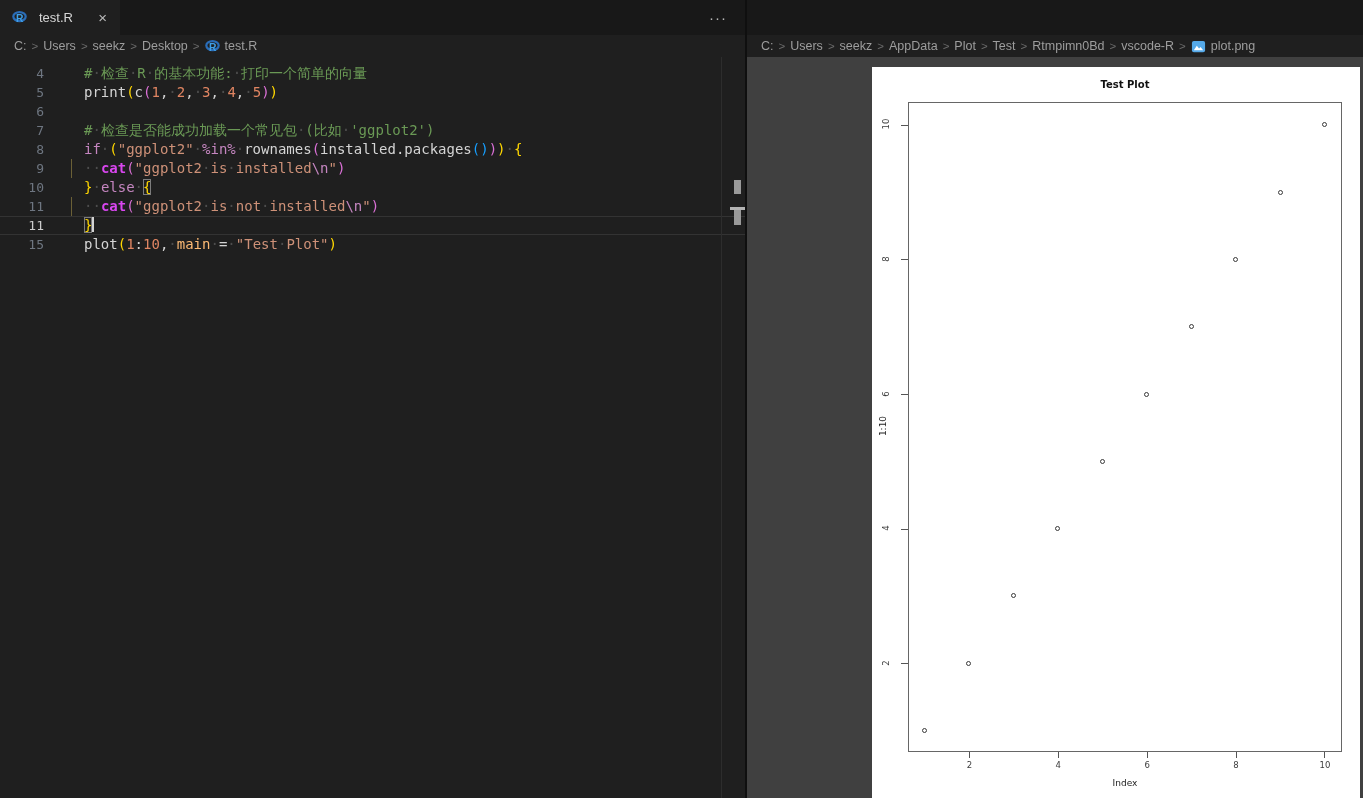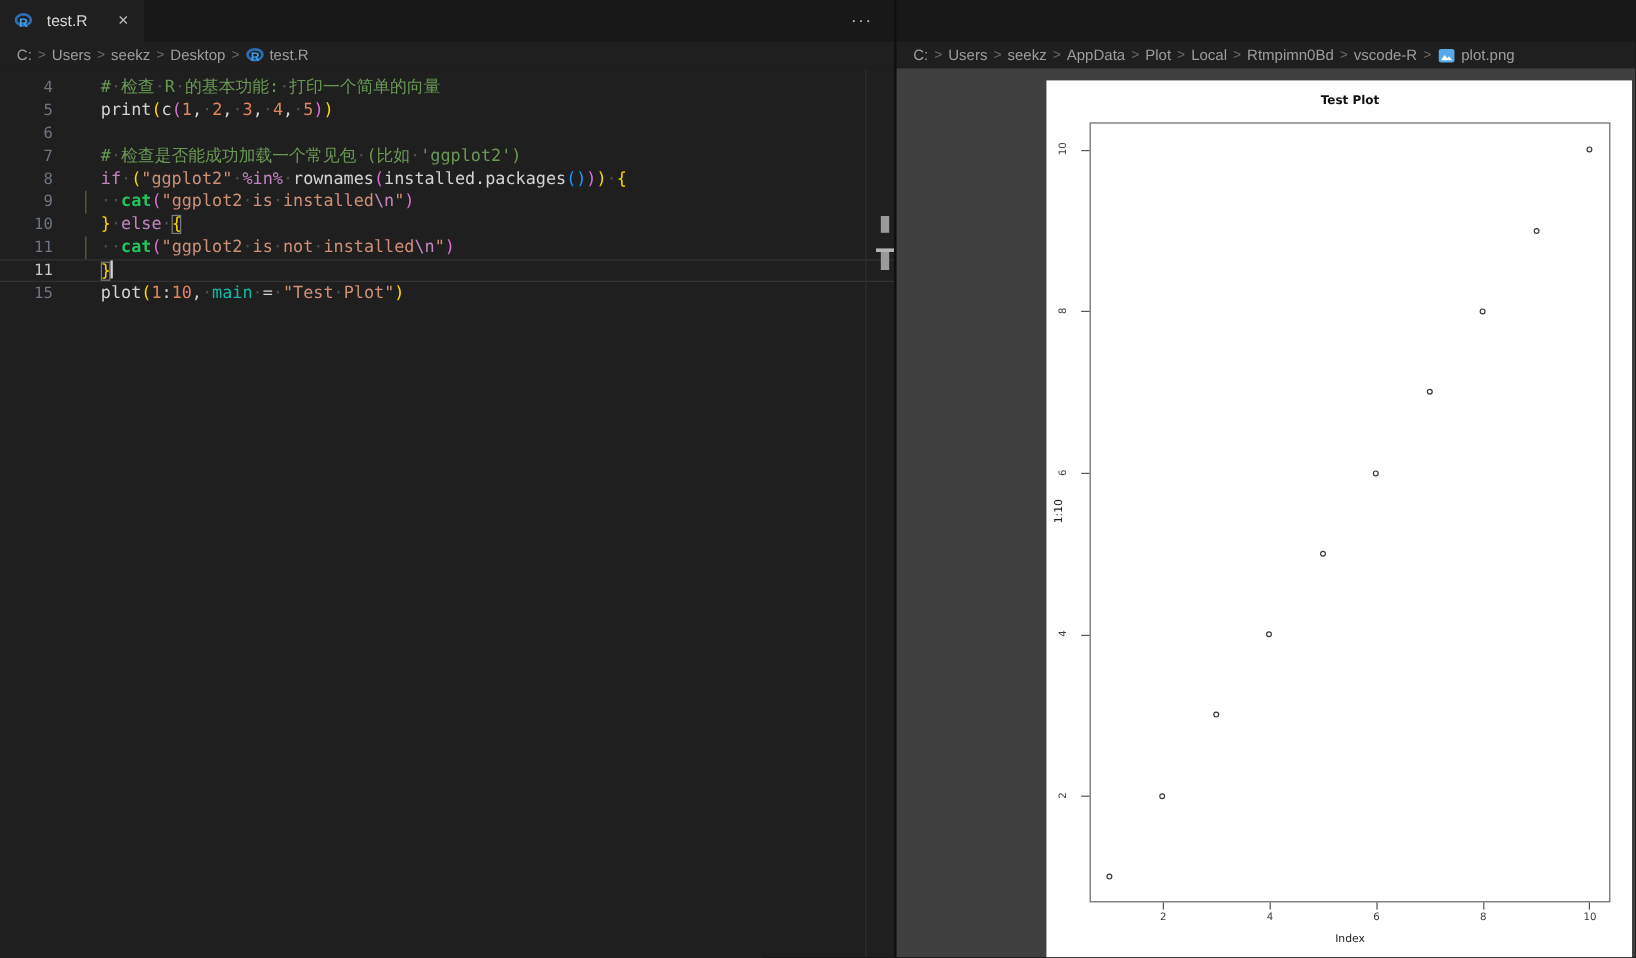--- a/index.html
+++ b/index.html
@@ -41,22 +41,22 @@
   .row.cur .ln { color:#cccccc; }
   .code { position:relative; padding-left:40px; white-space:pre; color:#d4d4d4; flex:1; }
   .guide { position:absolute; left:27px; top:0; bottom:0; width:1px; background:#6b6036; }
   .cm  { color:#6a9955; }
   .kw  { color:#c586c0; }
   .st  { color:#ce9178; }
   .esc { color:#c586c0; }
   .nu  { color:#e08562; }
   .tx  { color:#d4d4d4; }
   .op  { color:#d4d4d4; }
-  .pm  { color:#14b8a6; }
-  .fnb { color:#22c55e; font-weight:bold; }
+  .pm  { color:#fdba74; }
+  .fnb { color:#d946ef; font-weight:bold; }
   .p1  { color:#ffd700; }
   .p2  { color:#da70d6; }
   .p3  { color:#179fff; }
   .mb  { outline:1px solid #7c7c7c; outline-offset:-1px; }
   .ws  { color:#4d4d4d; }
   .cursor { display:inline-block; width:2px; height:15px; background:#d4d4d4; vertical-align:-2px; }
 
   .vruler { position:absolute; top:0; bottom:0; left:721px; width:1px; background:#2d2d2d; }
   .ov-mark1 { position:absolute; left:734px; top:123px; width:7px; height:14px; background:#9a9a9a; }
   .ov-markT-h { position:absolute; left:730px; top:150px; width:15px; height:3px; background:#b3b3b3; }
@@ -183,21 +183,21 @@
         <span class="crumb">C:</span>
         <span class="crumb-sep">&gt;</span>
         <span class="crumb">Users</span>
         <span class="crumb-sep">&gt;</span>
         <span class="crumb">seekz</span>
         <span class="crumb-sep">&gt;</span>
         <span class="crumb">AppData</span>
         <span class="crumb-sep">&gt;</span>
         <span class="crumb">Plot</span>
         <span class="crumb-sep">&gt;</span>
-        <span class="crumb">Local</span>
+        <span class="crumb">Test</span>
         <span class="crumb-sep">&gt;</span>
         <span class="crumb">Rtmpimn0Bd</span>
         <span class="crumb-sep">&gt;</span>
         <span class="crumb">vscode-R</span>
         <span class="crumb-sep">&gt;</span>
         <span class="crumb-icon">
           <svg class="icon-svg" viewBox="0 0 16 16">
             <rect x="1" y="2" width="14" height="12" rx="2" fill="#55a9e8"></rect>
             <path d="M3 12 L6.2 7.2 L8.6 10.2 L10.2 8.4 L13 12 Z" fill="#ffffff"></path>
           </svg>

